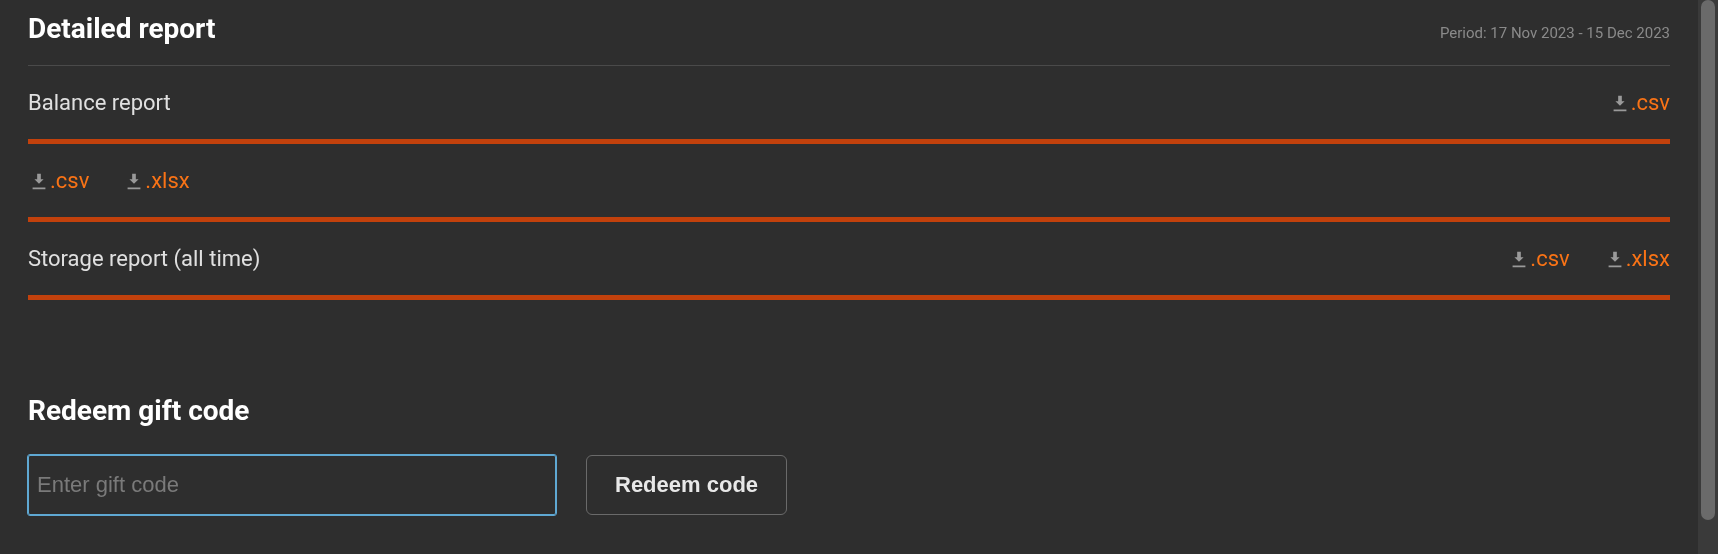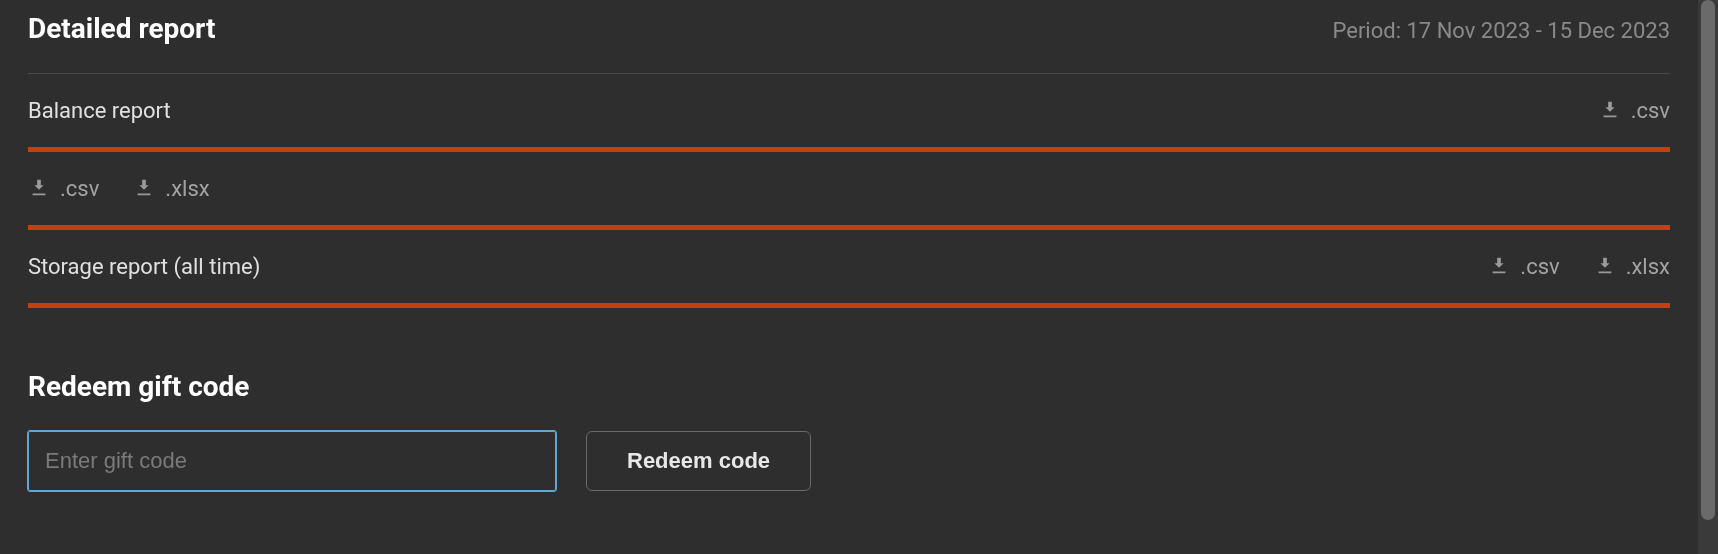--- a/index.html
+++ b/index.html
@@ -17,30 +17,30 @@
       position: relative;
     }
     .content {
       padding: 12px 28px 28px 28px;
       width: calc(100% - 20px);
     }
     .section-header {
       display: flex;
       justify-content: space-between;
       align-items: baseline;
-      padding-bottom: 28px;
+      padding-bottom: 20px;
       border-bottom: 1px solid #4a4a4a;
     }
     .section-title {
       font-size: 28px;
       font-weight: 700;
       color: #ffffff;
     }
     .period-text {
-      font-size: 22px;
+      font-size: 15px;
       color: #8a8a8a;
       margin-left: 16px;
     }
     .report-row {
       display: flex;
       justify-content: space-between;
       align-items: center;
       padding: 24px 0;
       border-bottom: 5px solid #c2410c;
     }
@@ -49,63 +49,62 @@
       color: #e0e0e0;
       font-weight: 400;
     }
     .download-group {
       display: flex;
       gap: 34px;
       align-items: center;
     }
     .download-link {
       display: flex;
-      align-items: flex-start;
-      gap: 10px;
-      color: #a3a3a3;
+      align-items: center;
+      color: #f97316;
       font-size: 22px;
       text-decoration: none;
       cursor: pointer;
     }
     .download-icon {
       width: 22px;
       height: 22px;
       fill: #9a9a9a;
     }
     .redeem-section {
-      margin-top: 62px;
+      margin-top: 94px;
     }
     .redeem-title {
       font-size: 28px;
       font-weight: 700;
       color: #ffffff;
       margin-bottom: 28px;
     }
     .redeem-form {
       display: flex;
       gap: 30px;
       align-items: center;
     }
     .gift-input {
       width: 528px;
       height: 60px;
       background: #2e2e2e;
       border: 1px solid #5fa8d3;
       outline: 1px solid #5fa8d3;
       color: #e8e8e8;
       font-size: 22px;
-      padding: 0 16px;
+      padding: 0 8px;
       border-radius: 2px;
     }
     .gift-input::placeholder {
       color: #7a7a7a;
     }
     .redeem-button {
       height: 60px;
-      padding: 0 40px;
+      padding: 0 28px;
       background: #2e2e2e;
       border: 1px solid #6a6a6a;
       color: #e8e8e8;
       font-size: 22px;
       font-weight: 600;
       border-radius: 6px;
       cursor: pointer;
     }
     .scrollbar-track {
       position: absolute;

